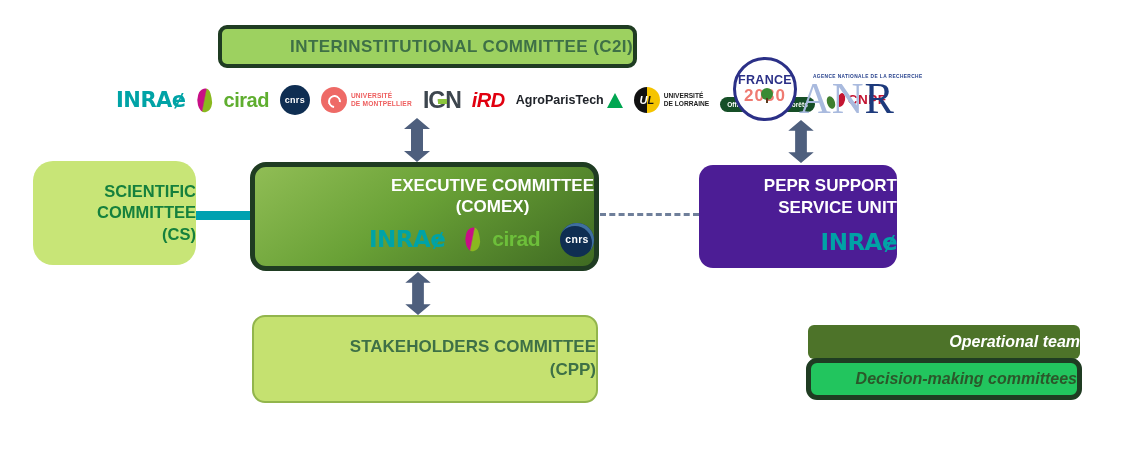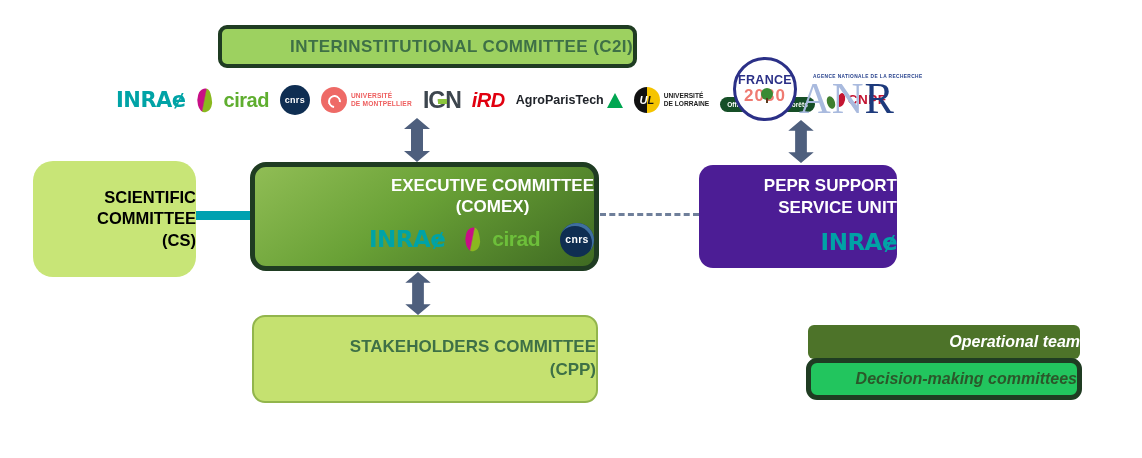--- a/index.html
+++ b/index.html
@@ -10,23 +10,23 @@
   .abs{position:absolute;}
 
   
   .box{box-sizing:border-box; display:flex; flex-direction:column; align-items:flex-end; justify-content:center; text-align:center;}
   .box-c2i{
     left:218px; top:25px; width:419px; height:43px;
     background:#9dd160; border:4px solid #1f3c22; border-radius:9px;
     color:#3e7046; font-weight:bold; font-size:17px; letter-spacing:.4px;
   }
   .box-cs{
-    left:33px; top:161px; width:163px; height:116px;
+    left:33px; top:161px; width:163px; height:104px;
     background:#c8e577; border-radius:20px;
-    color:#000000; font-weight:bold; font-size:16.5px; line-height:1.3;
+    color:#15803d; font-weight:bold; font-size:16.5px; line-height:1.3;
   }
   .box-comex{
     left:250px; top:162px; width:349px; height:109px;
     background:linear-gradient(145deg,#90bd55 0%,#69a136 45%,#3f6a22 100%);
     border:5px solid #1f3c22; border-radius:16px;
     color:#ffffff; font-weight:bold; font-size:17px; line-height:1.25;
     justify-content:flex-start; padding-top:8px;
   }
   .box-pepr{
     left:699px; top:165px; width:198px; height:103px;

